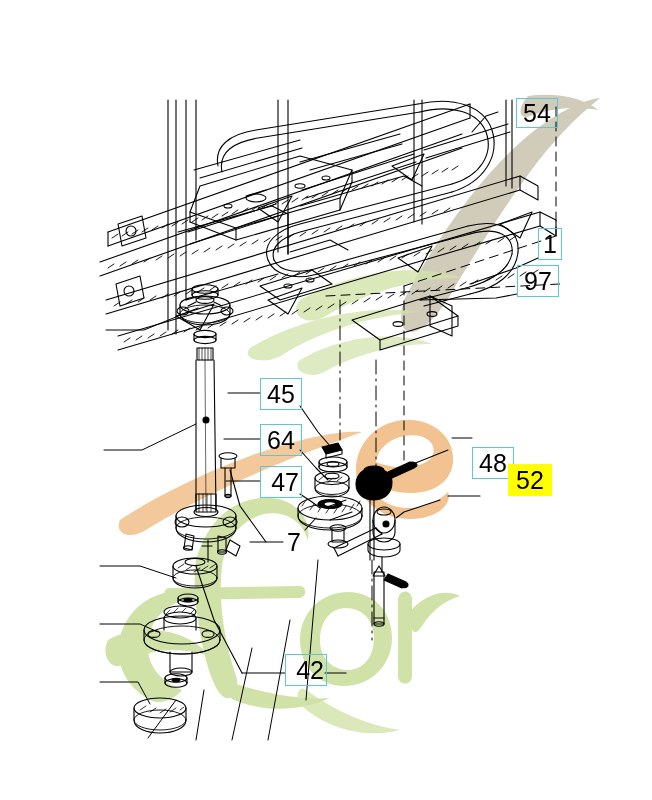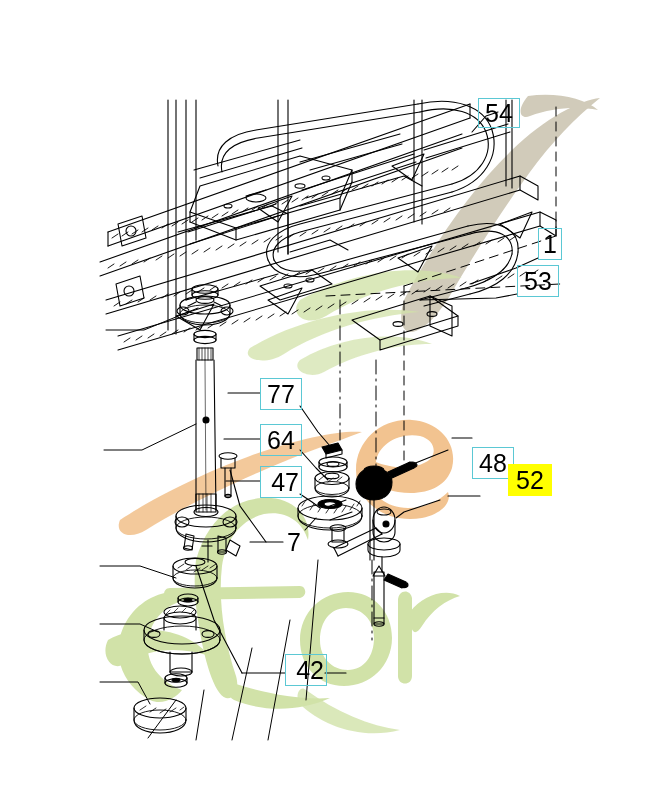--- a/index.html
+++ b/index.html
@@ -439,34 +439,34 @@
 
       <g stroke-width="1.0" stroke-dasharray="14 5 2 5">
         <path d="M376 360 L376 470"></path>
         <path d="M372 560 L372 640"></path>
         <path d="M340 300 L340 440"></path>
       </g>
 
     </g>
   </svg>
 
-  <div class="callout boxed" style="left:478px;top:98px;width:40px;height:28px;text-align:center;">
+  <div class="callout boxed" style="left:516px;top:98px;width:40px;height:28px;text-align:center;">
     <span class="num">54</span>
   </div>
 
   <div class="callout boxed" style="left:538px;top:228px;width:22px;height:30px;">
     <span class="num">1</span>
   </div>
 
   <div class="callout boxed" style="left:517px;top:265px;width:40px;height:30px;">
-    <span class="num">53</span>
+    <span class="num">97</span>
   </div>
 
   <div class="callout boxed" style="left:260px;top:378px;width:40px;height:30px;">
-    <span class="num">77</span>
+    <span class="num">45</span>
   </div>
 
   <div class="callout boxed" style="left:260px;top:424px;width:40px;height:30px;">
     <span class="num">64</span>
   </div>
 
   <div class="callout boxed" style="left:260px;top:466px;width:40px;height:30px;justify-content:flex-end;">
     <span class="num">47</span>
   </div>
 

